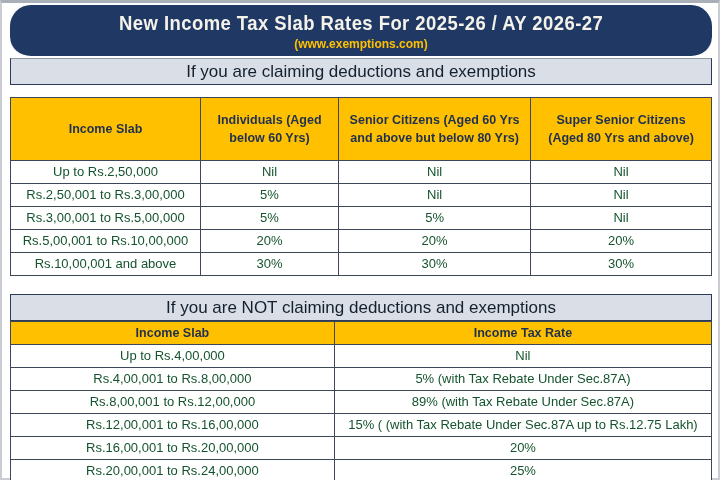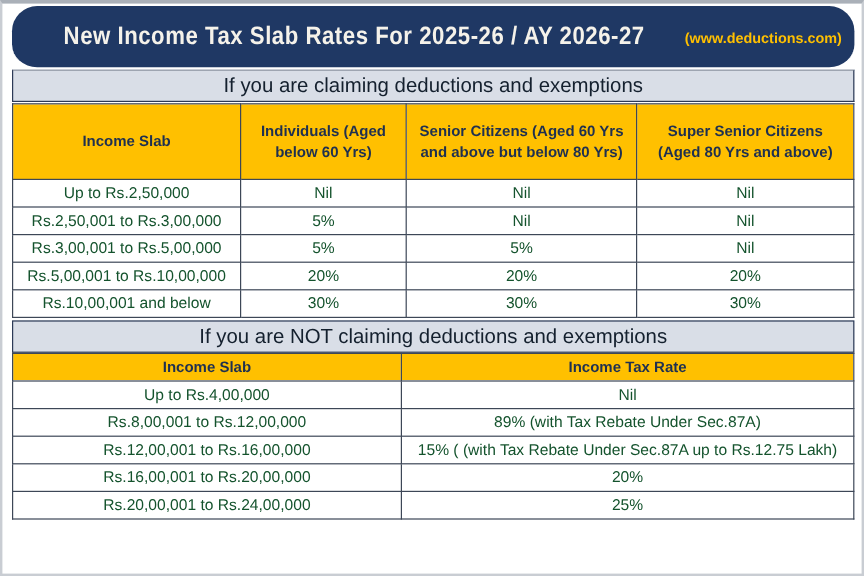--- a/index.html
+++ b/index.html
@@ -16,21 +16,21 @@
     border-top: 3px solid #aab0b8;
     border-left: 2px solid #c9cdd3;
     border-right: 2px solid #c9cdd3;
     border-bottom: 2px solid #c9cdd3;
     padding: 2px 6px 3px 8px;
   }
   
   .title-band {
     background: #1f3864;
     height: 51px;
-    display: flex; flex-direction: row;
+    display: flex; flex-direction: column;
     align-items: center; justify-content: center;
     border-bottom: 2px solid #ffffff;
     border-radius: 21px;
   }
   .title {
     color: #f5f2ea;
     font-size: 21px;
     font-weight: bold;
     letter-spacing: 0.5px;
     transform: scaleX(0.88);
@@ -46,22 +46,22 @@
   }
   
   .band {
     background: #d9dee7;
     border: 1.5px solid #2c3a57;
     height: 25px;
     display: flex; align-items: center; justify-content: center;
     font-size: 17px;
     color: #14202e;
   }
-  .band.first { border-top-color: #8f97a3; margin-bottom: 1px; }
-  .band.second { margin-top: 2px; }
+  .band.first { border-top-color: #8f97a3; margin-bottom: 12px; }
+  .band.second { margin-top: 18px; }
   
   table {
     width: 100%;
     border-collapse: collapse;
     table-layout: fixed;
   }
   th, td {
     border: 1.5px solid #3d4757;
     text-align: center;
     vertical-align: middle;
@@ -87,21 +87,21 @@
   .t2 th { height: 13px; padding: 2px 6px; }
   .t2 td { height: 18px; text-align: center; }
 </style>
 </head>
 <body>
 
 <div class="canvas">
 
   <div class="title-band">
     <div class="title">New Income Tax Slab Rates For 2025-26 / AY 2026-27</div>
-    <div class="subtitle">(www.deductions.com)</div>
+    <div class="subtitle">(www.exemptions.com)</div>
   </div>
 
   <div class="band first">If you are claiming deductions and exemptions</div>
 
   <table class="t1">
     <colgroup>
       <col style="width:27.1%">
       <col style="width:19.7%">
       <col style="width:27.4%">
       <col style="width:25.8%">
@@ -133,21 +133,21 @@
           <td>5%</td>
           <td>Nil</td>
         </tr>
         <tr>
           <td>Rs.5,00,001 to Rs.10,00,000</td>
           <td>20%</td>
           <td>20%</td>
           <td>20%</td>
         </tr>
         <tr>
-          <td>Rs.10,00,001 and below</td>
+          <td>Rs.10,00,001 and above</td>
           <td>30%</td>
           <td>30%</td>
           <td>30%</td>
         </tr>
       </tbody>
   </table>
 
   <div class="band second">If you are NOT claiming deductions and exemptions</div>
 
   <table class="t2">
@@ -160,20 +160,24 @@
         <th>Income Slab</th>
         <th>Income Tax Rate</th>
       </tr>
     </thead>
     <tbody>
         <tr>
           <td>Up to Rs.4,00,000</td>
           <td>Nil</td>
         </tr>
         <tr>
+          <td>Rs.4,00,001 to Rs.8,00,000</td>
+          <td>5% (with Tax Rebate Under Sec.87A)</td>
+        </tr>
+        <tr>
           <td>Rs.8,00,001 to Rs.12,00,000</td>
           <td>89% (with Tax Rebate Under Sec.87A)</td>
         </tr>
         <tr>
           <td>Rs.12,00,001 to Rs.16,00,000</td>
           <td>15% ( (with Tax Rebate Under Sec.87A up to Rs.12.75 Lakh)</td>
         </tr>
         <tr>
           <td>Rs.16,00,001 to Rs.20,00,000</td>
           <td>20%</td>

